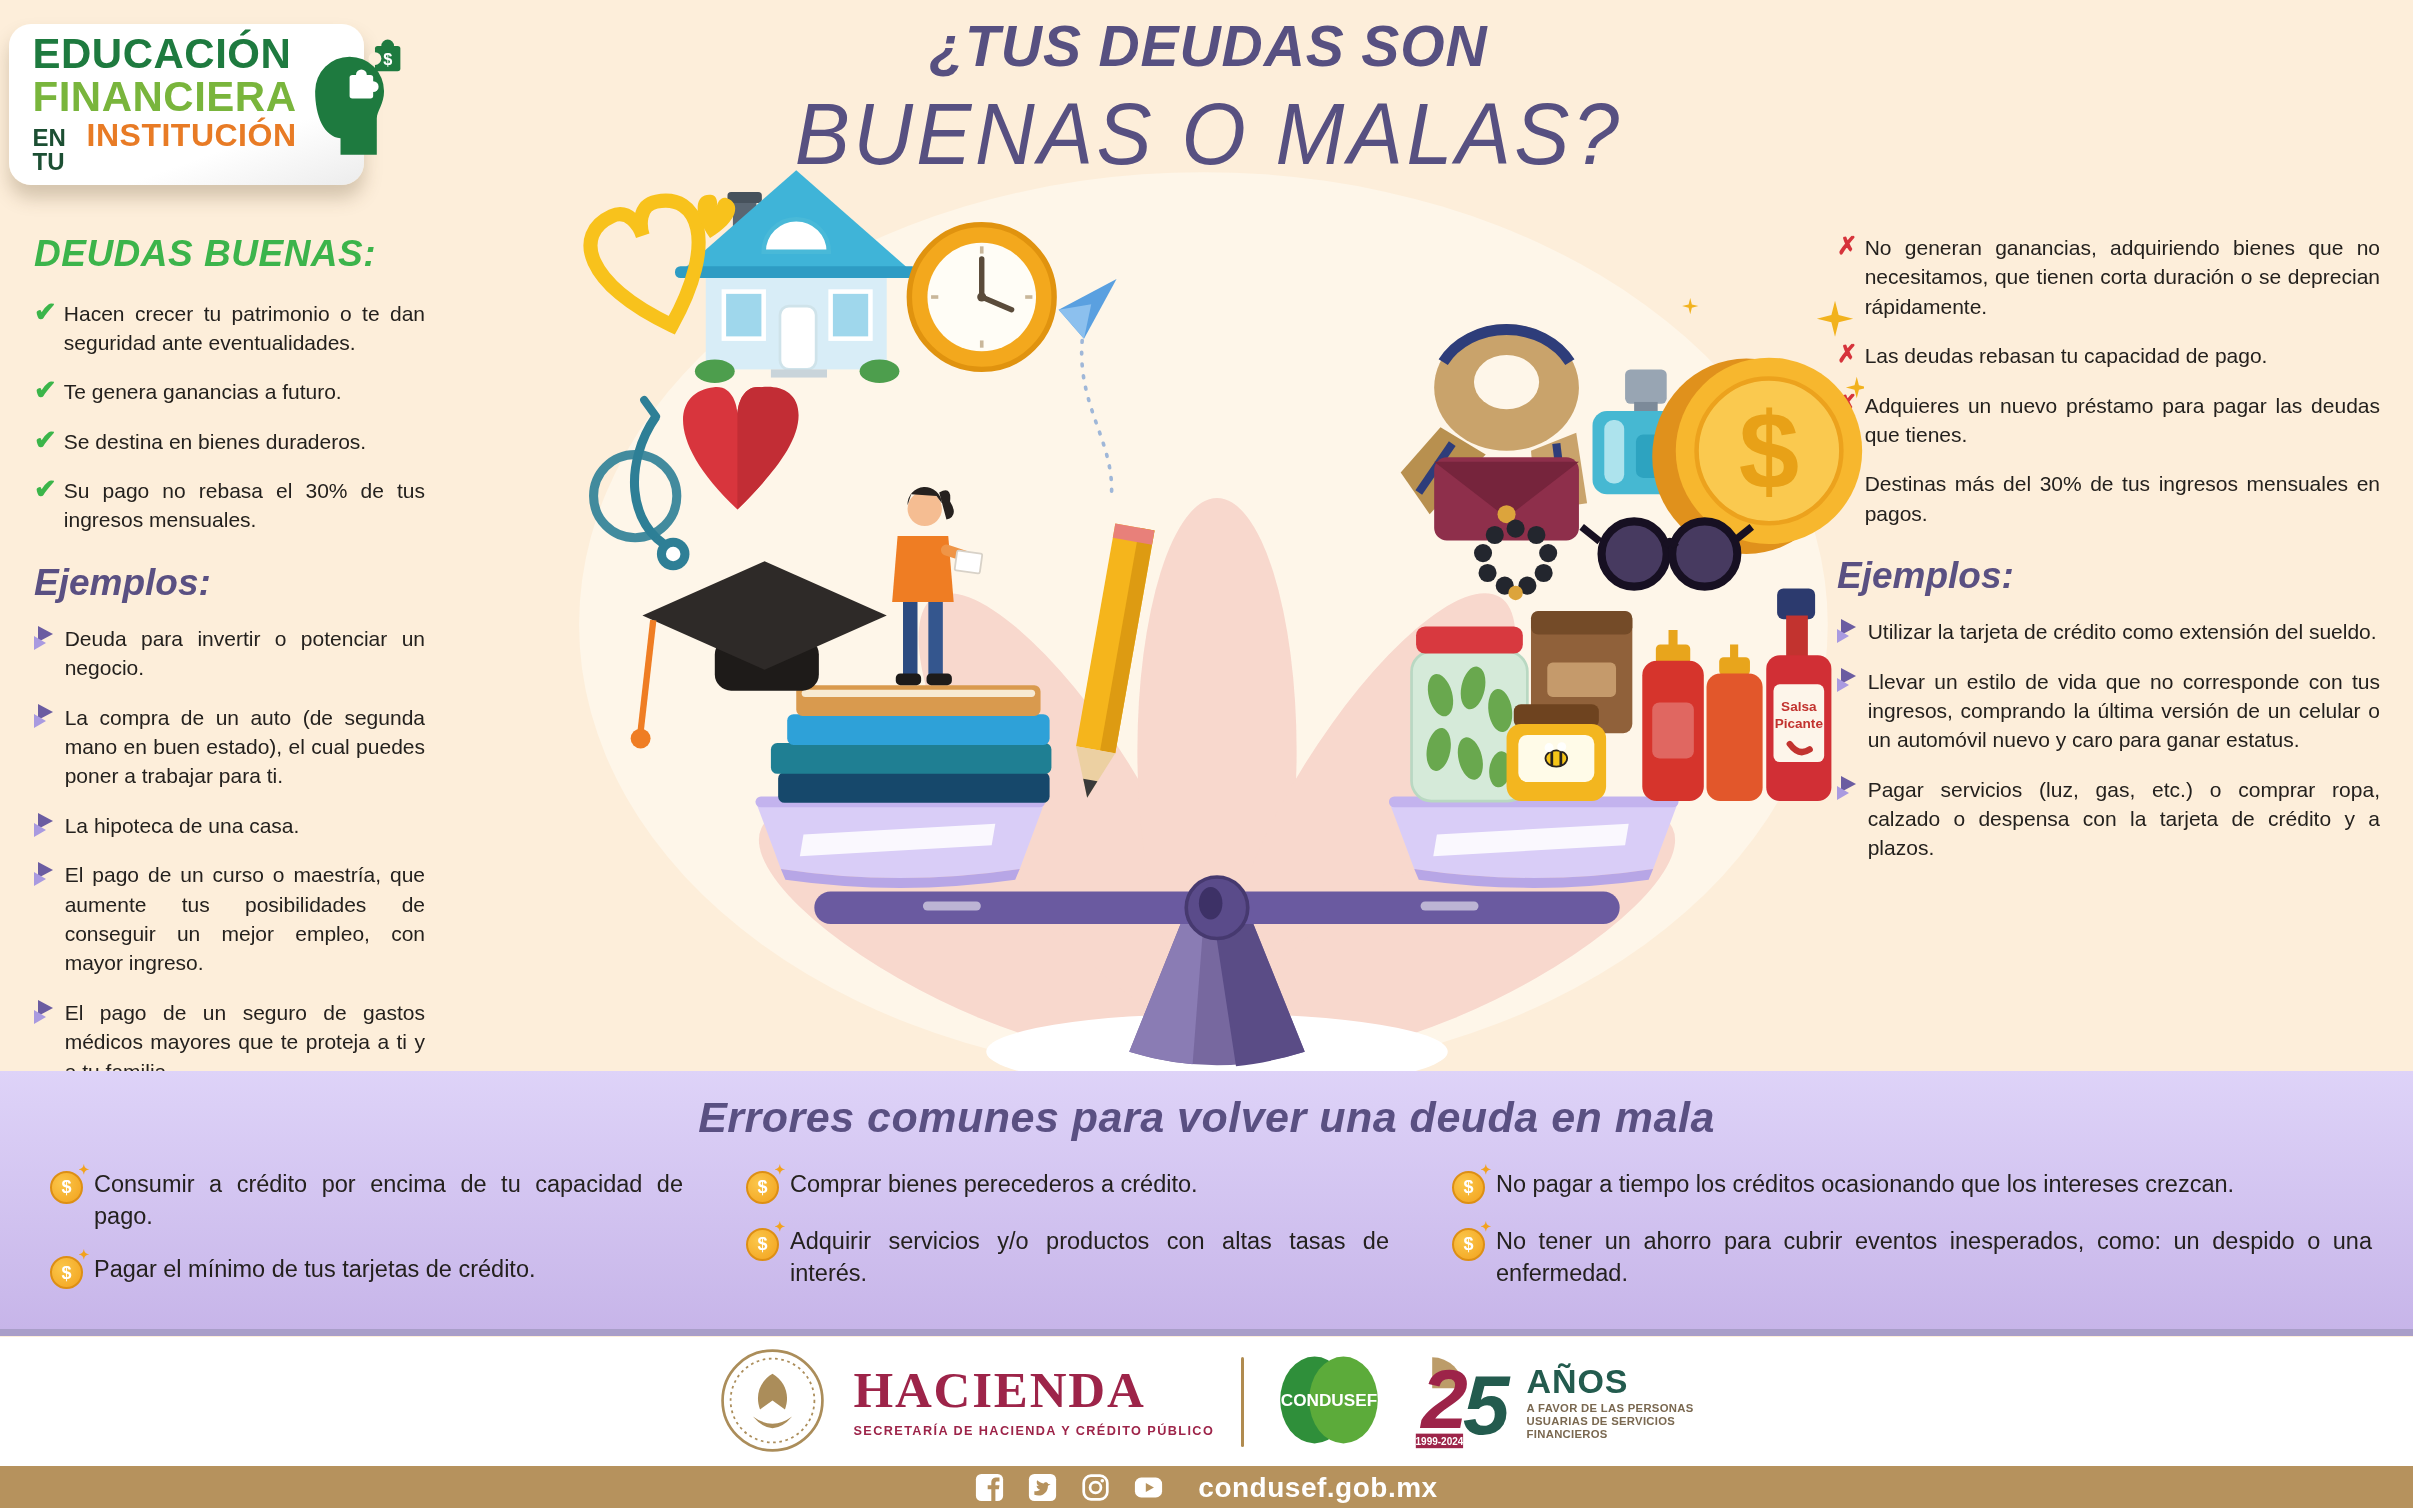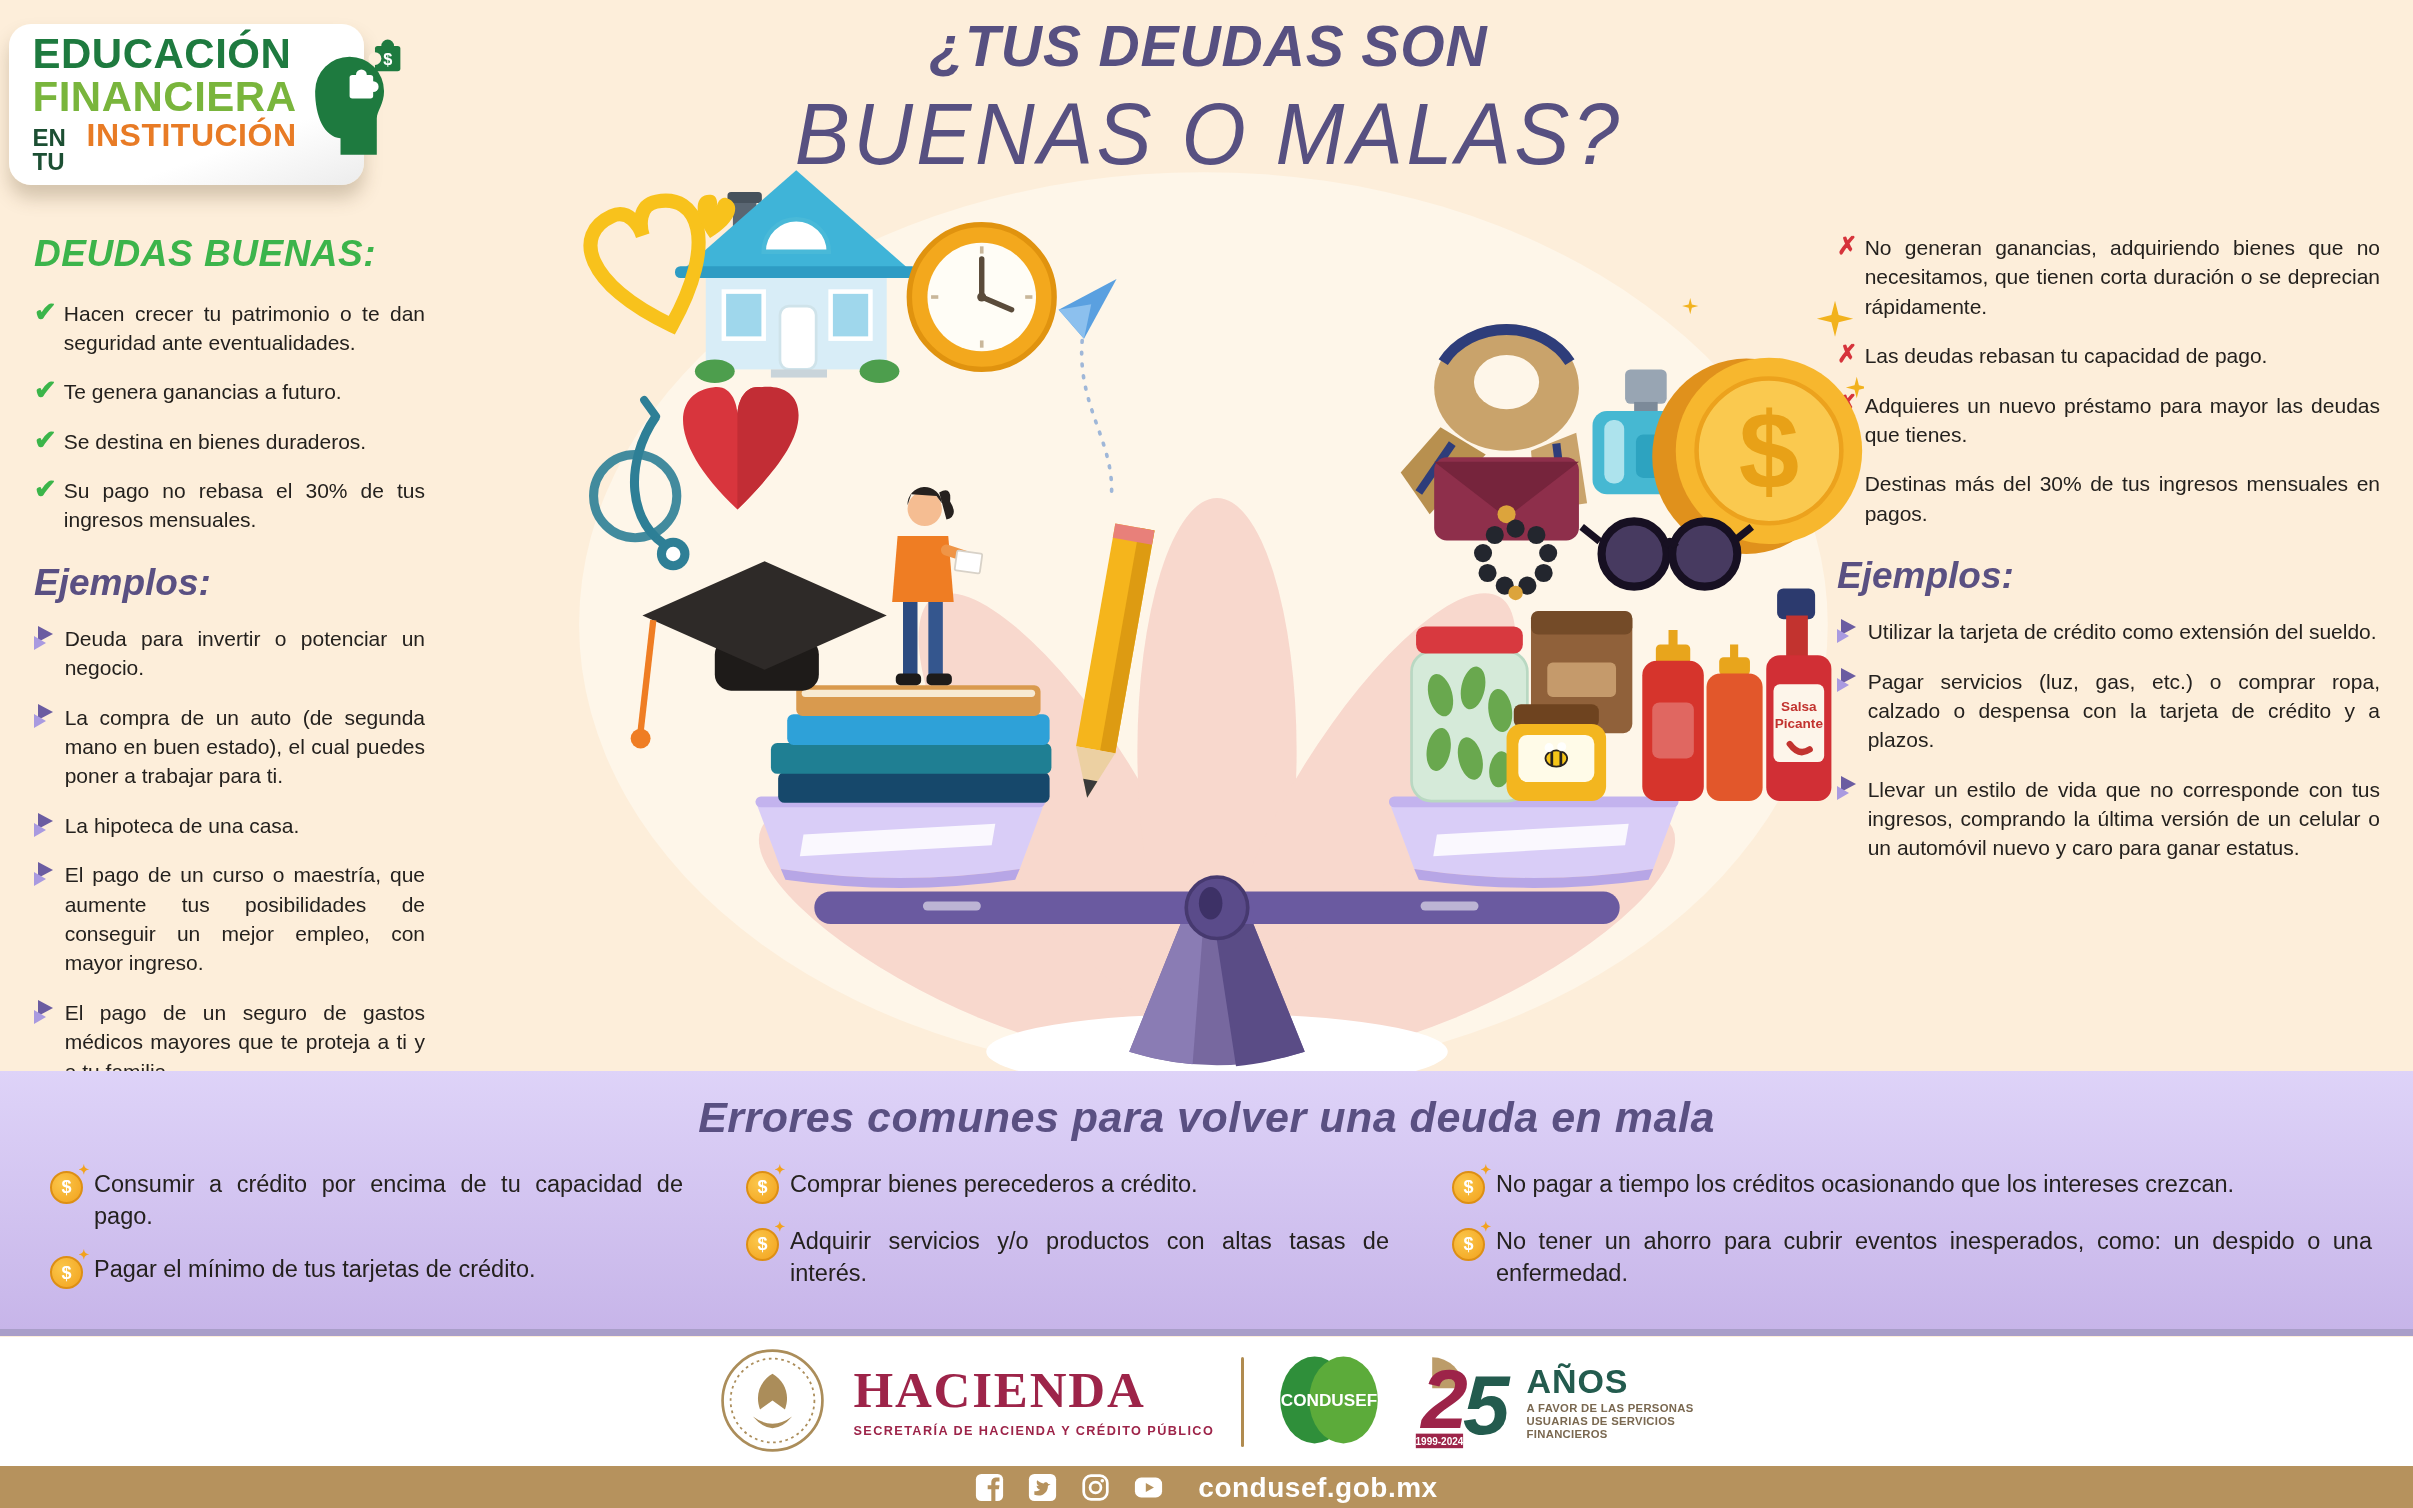--- a/index.html
+++ b/index.html
@@ -150,40 +150,40 @@
     <div class="item">
         <span class="cross">✗</span>
         <p>No generan ganancias, adquiriendo bienes que no necesitamos, que tienen corta duración o se deprecian rápidamente.</p>
       </div>
     <div class="item">
         <span class="cross">✗</span>
         <p>Las deudas rebasan tu capacidad de pago.</p>
       </div>
     <div class="item">
         <span class="cross">✗</span>
-        <p>Adquieres un nuevo préstamo para mayor las deudas que tienes.</p>
+        <p>Adquieres un nuevo préstamo para pagar las deudas que tienes.</p>
       </div>
     <div class="item">
         <span class="cross">✗</span>
         <p>Destinas más del 30% de tus ingresos mensuales en pagos.</p>
       </div>
 
     <div class="h-ej">Ejemplos:</div>
 
     <div class="item">
         <span class="arr"></span>
         <p>Utilizar la tarjeta de crédito como extensión del sueldo.</p>
       </div>
     <div class="item">
         <span class="arr"></span>
+        <p>Llevar un estilo de vida que no corresponde con tus ingresos, comprando la última versión de un celular o un automóvil nuevo y caro para ganar estatus.</p>
+      </div>
+    <div class="item">
+        <span class="arr"></span>
         <p>Pagar servicios (luz, gas, etc.) o comprar ropa, calzado o despensa con la tarjeta de crédito y a plazos.</p>
-      </div>
-    <div class="item">
-        <span class="arr"></span>
-        <p>Llevar un estilo de vida que no corresponde con tus ingresos, comprando la última versión de un celular o un automóvil nuevo y caro para ganar estatus.</p>
       </div>
   </div>
 
   <svg class="illus" viewBox="0 0 1430 1030">
 
     <ellipse cx="700" cy="530" rx="690" ry="500" fill="#fef6e9"></ellipse>
 
     <g fill="#f7d3c9" opacity="0.85">
       <g transform="translate(715,1000)">
         <ellipse transform="rotate(-64)" cx="0" cy="-300" rx="85" ry="260"></ellipse>

